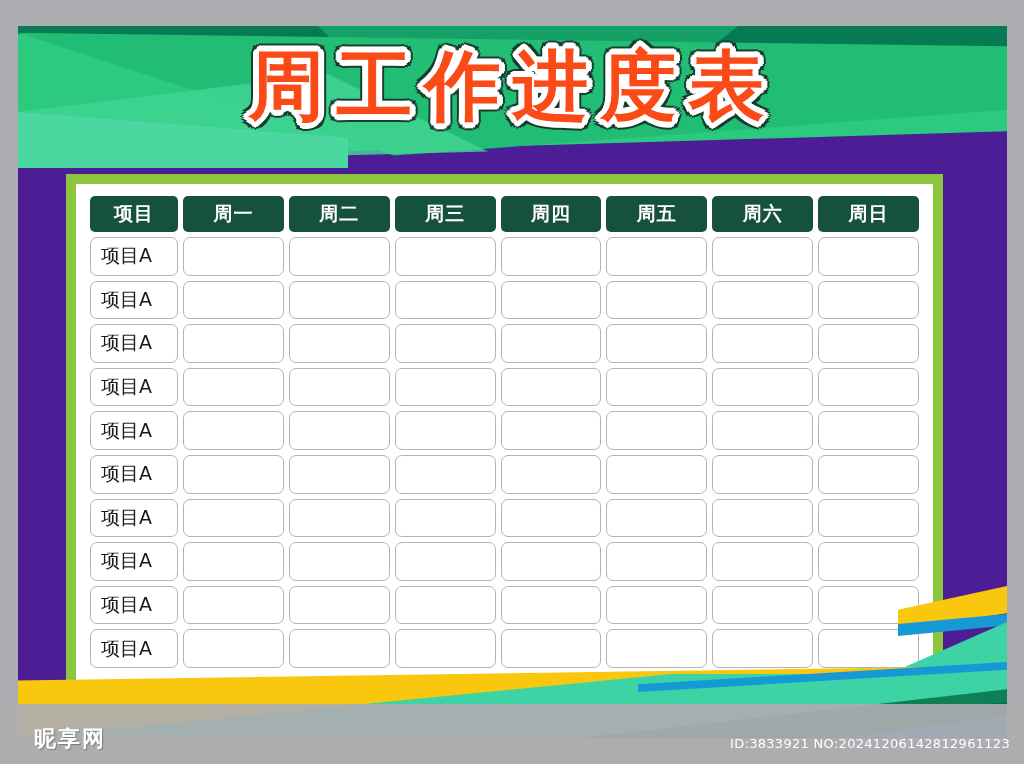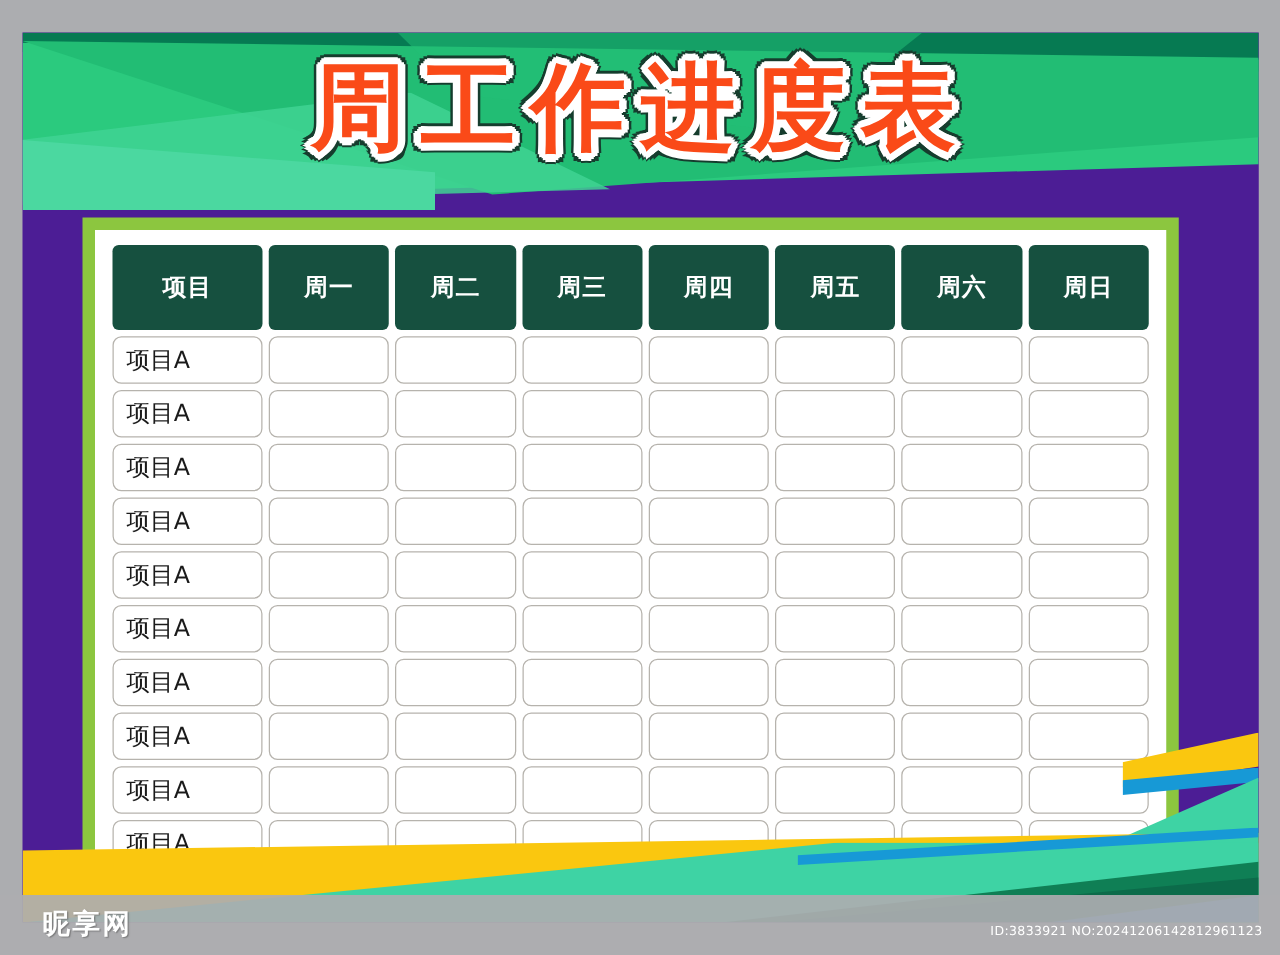--- a/index.html
+++ b/index.html
@@ -98,21 +98,21 @@
   }
   table.grid th{
     background:#16503f;
     color:#ffffff;
     font-size:19px;
     font-weight:bold;
     height:36px;
     border-radius:5px;
     letter-spacing:1px;
     text-align:center;
-    padding:16px;
+    padding:0;
     margin-left:32px;
   }
   table.grid td{
     background:#ffffff;
     border:1.5px solid #b6b3ad;
     border-radius:7px;
     height:36px;
     padding:0 0 0 10px;
     font-size:19px;
     color:#1a1a1a;
@@ -169,38 +169,38 @@
     clip-path:polygon(0% 46%, 100% 0%, 100% 52%, 0% 100%);
   }
   .right-teal{
     left:880px;top:596px;width:109px;height:120px;
     background:#3ed3a4;
     clip-path:polygon(0% 40%, 100% 0%, 100% 100%, 0% 100%);
   }
 
   
   #footer{
-    position:absolute;left:0;bottom:0;width:1024px;height:48px;
+    position:absolute;left:0;bottom:0;width:1024px;height:60px;
     background:rgba(172,173,176,.92);
   }
   #wm-logo{
     position:absolute;left:34px;bottom:10px;
     font-size:22px;font-weight:bold;color:#ffffff;letter-spacing:2px;
     font-family:"DejaVu Sans","Liberation Sans",sans-serif;
     text-shadow:1px 1px 1px rgba(90,90,90,.6);
   }
   #wm-url{
     position:absolute;left:128px;bottom:11px;
     font-size:20px;font-style:italic;font-weight:bold;color:#ffffff;
     font-family:"DejaVu Sans","Liberation Sans",sans-serif;
     text-shadow:1px 1px 1px rgba(90,90,90,.5);
   }
   #img-id{
     position:absolute;right:14px;bottom:13px;
-    font-size:10px;color:#ffffff;letter-spacing:.3px;
+    font-size:13px;color:#ffffff;letter-spacing:.3px;
     font-family:"DejaVu Sans","Liberation Sans",sans-serif;
   }
   #outer-border{
     position:absolute;left:0;top:0;width:1024px;height:764px;
     box-sizing:border-box;
     pointer-events:none;
   }
 </style>
 </head>
 <body>

